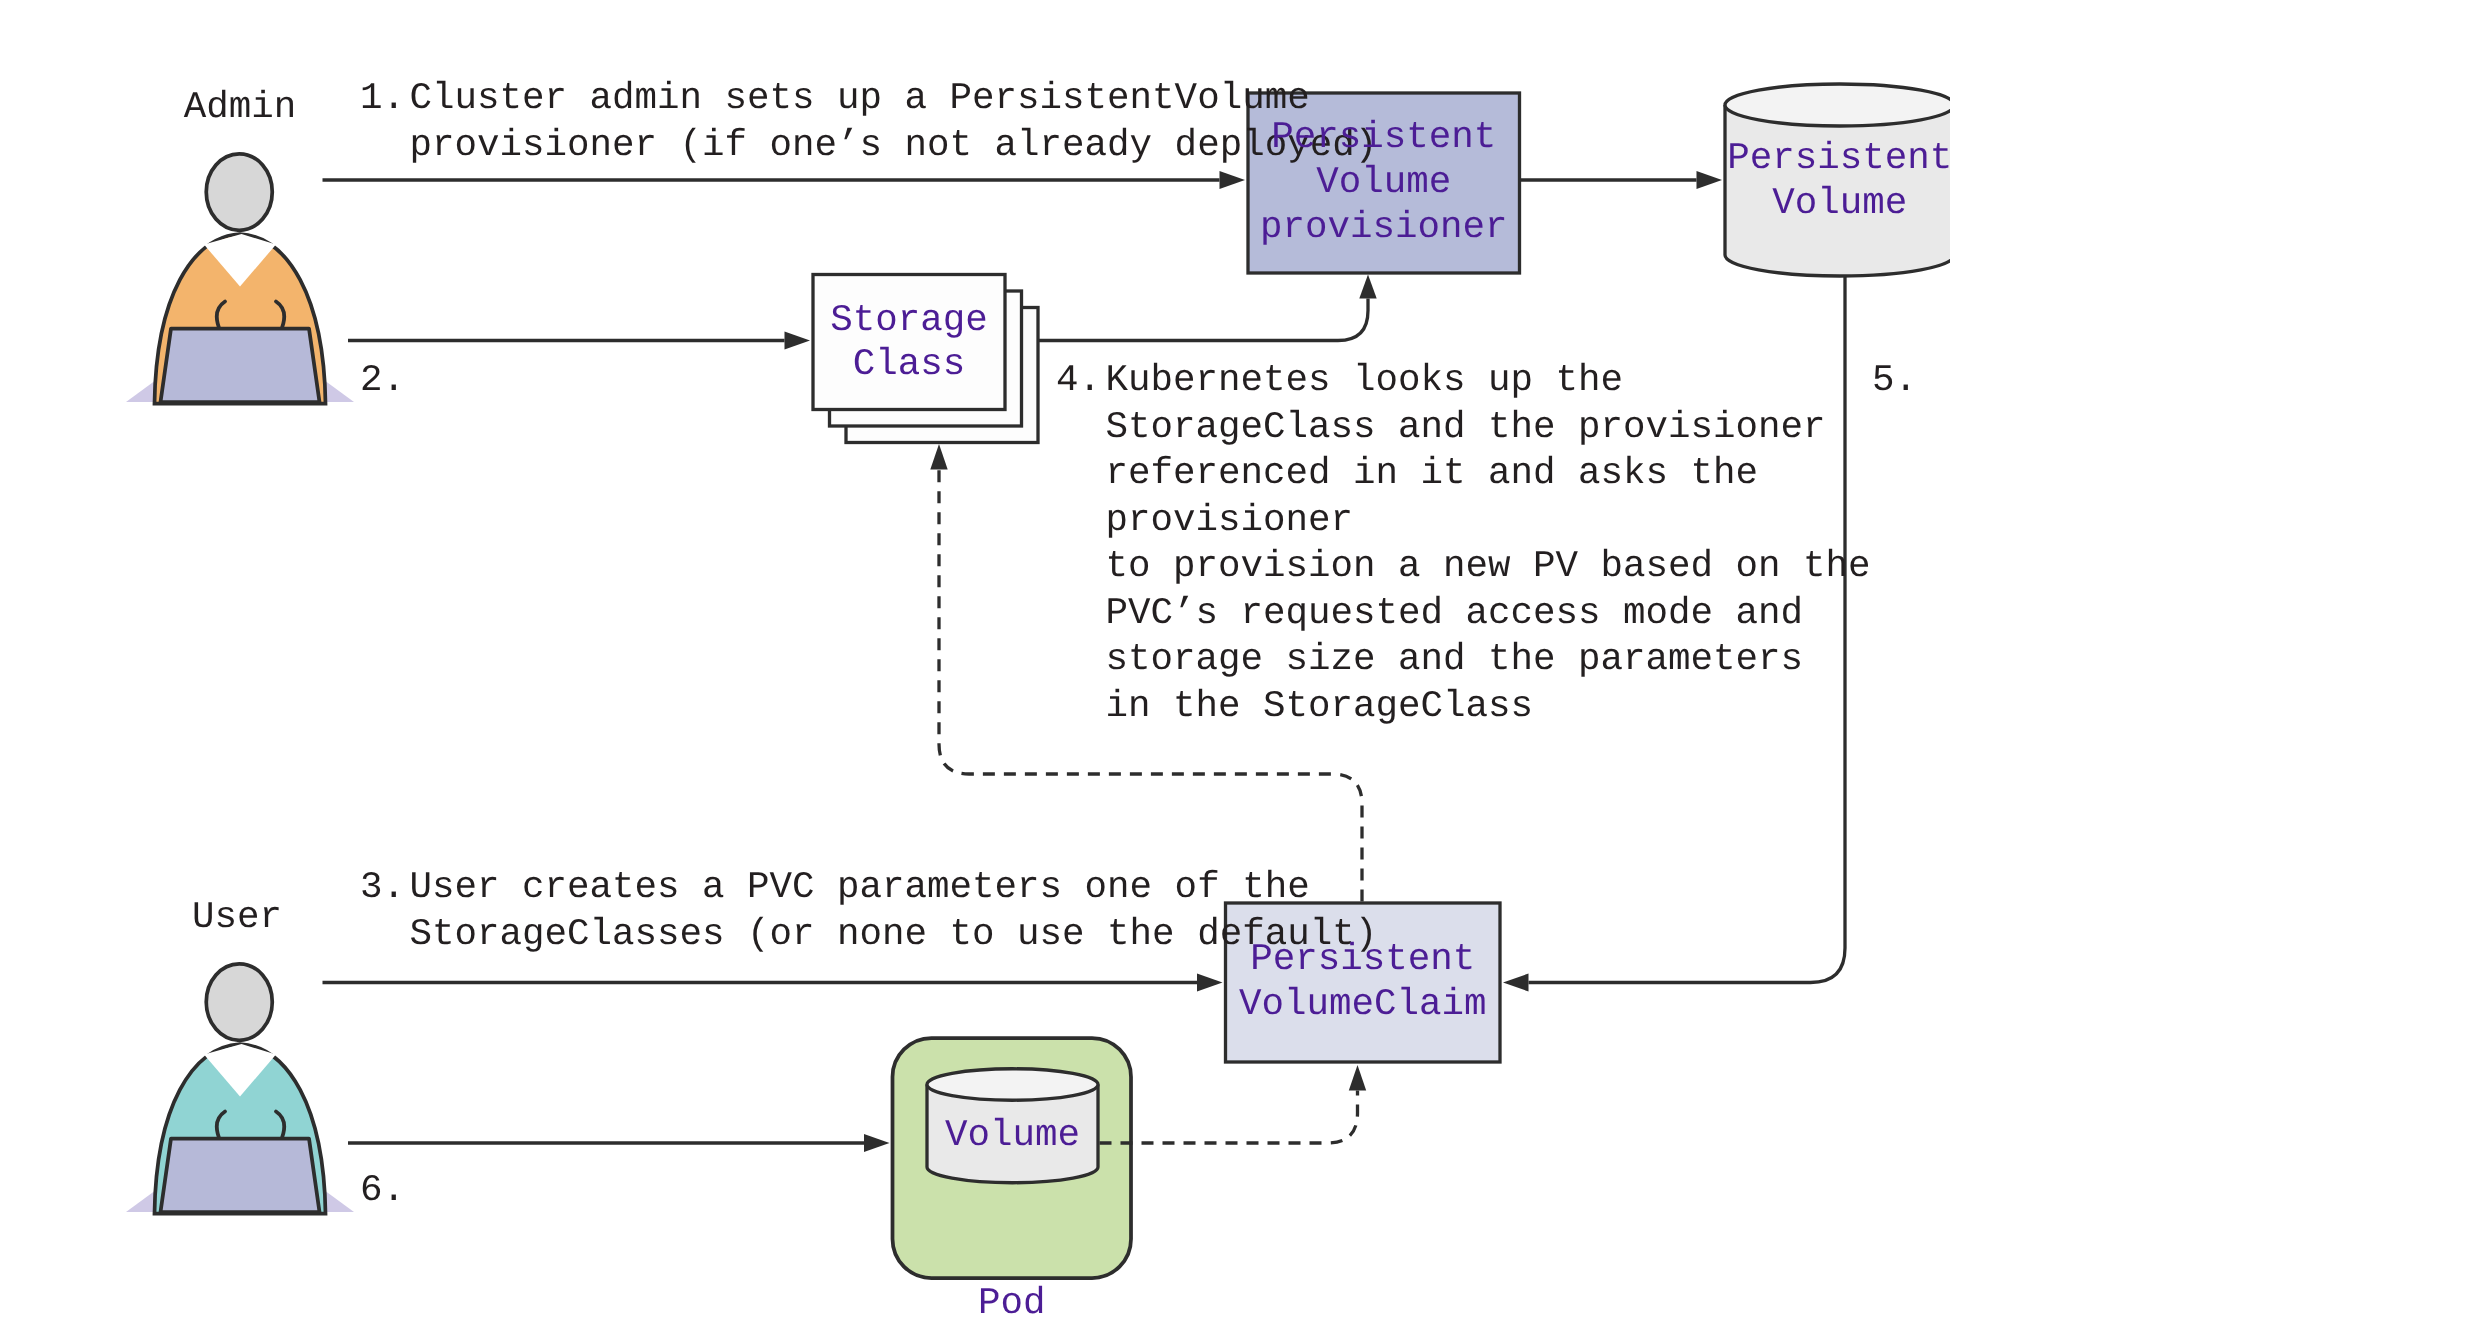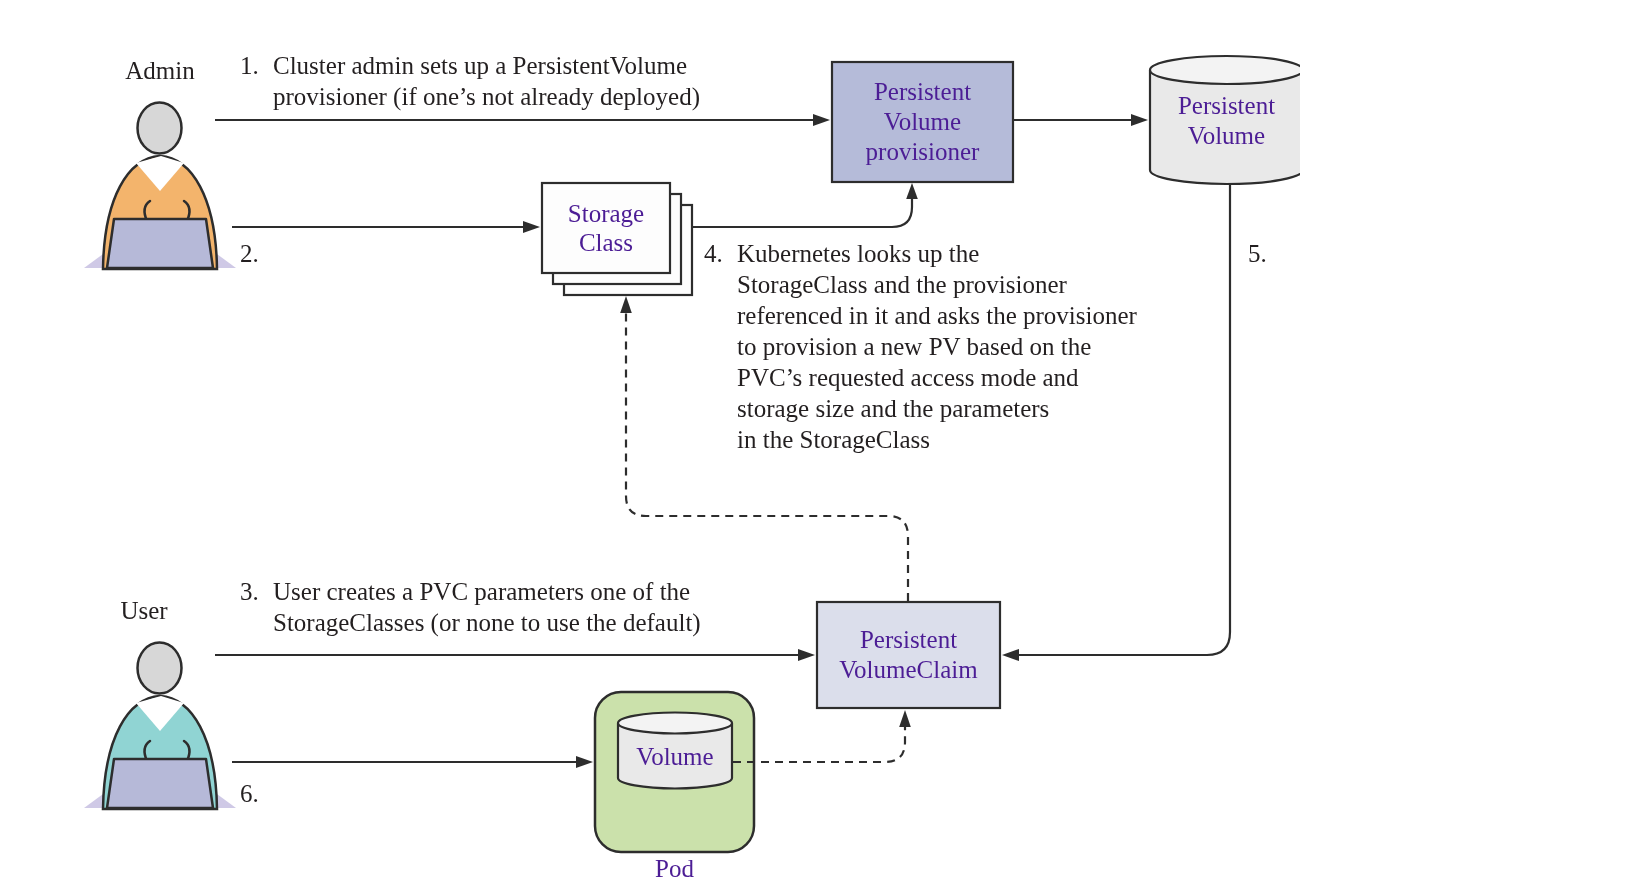--- a/index.html
+++ b/index.html
@@ -1,20 +1,20 @@
 <!DOCTYPE html>
 <html><head>
 <meta charset="utf-8">
 <style>
   html,body{margin:0;padding:0;background:#ffffff;}
   #canvas{
     position:relative;
     width:1300px;height:884px;
     background:#ffffff;
-    font-family:Liberation Serif, serif;
+    font-family:Liberation Mono, monospace;
     overflow:hidden;
   }
   #shapes{position:absolute;left:0;top:0;z-index:1;}
   .lbl{
     position:absolute;z-index:2;
     color:#4c1d95;font-size:25px;line-height:30px;
     white-space:pre-line;text-align:center;
     display:flex;align-items:center;justify-content:center;
     pointer-events:none;
     border-radius:14px;
@@ -103,21 +103,21 @@
     <rect x="817" y="602" width="183" height="106" stroke="#2d2d2d" stroke-width="2.2" fill="#dbdeeb"></rect>
 
     <g>
       <path d="M618,723 L618,778 A57,10.5 0 0 0 732,778 L732,723" stroke="#2d2d2d" stroke-width="2.2" fill="#e9e9e9"></path>
       <ellipse cx="675" cy="723" rx="57" ry="10.5" stroke="#2d2d2d" stroke-width="2.2" fill="#f3f3f3"></ellipse>
     </g>
   </svg>
 
   <div class="actor-lbl" style="left:110px;top:57px;">Admin</div>
 
-  <div class="actor-lbl" style="left:94px;top:597px;">User</div>
+  <div class="actor-lbl" style="left:108px;top:597px;">User</div>
 
   <div class="step" style="left:240px;top:50px;">
     <span class="num">1.</span>
     <span class="body">Cluster admin sets up a PersistentVolume
 provisioner (if one’s not already deployed)</span>
   </div>
 
   <div class="step" style="left:240px;top:238px;">
     <span class="num">2.</span>
   </div>

